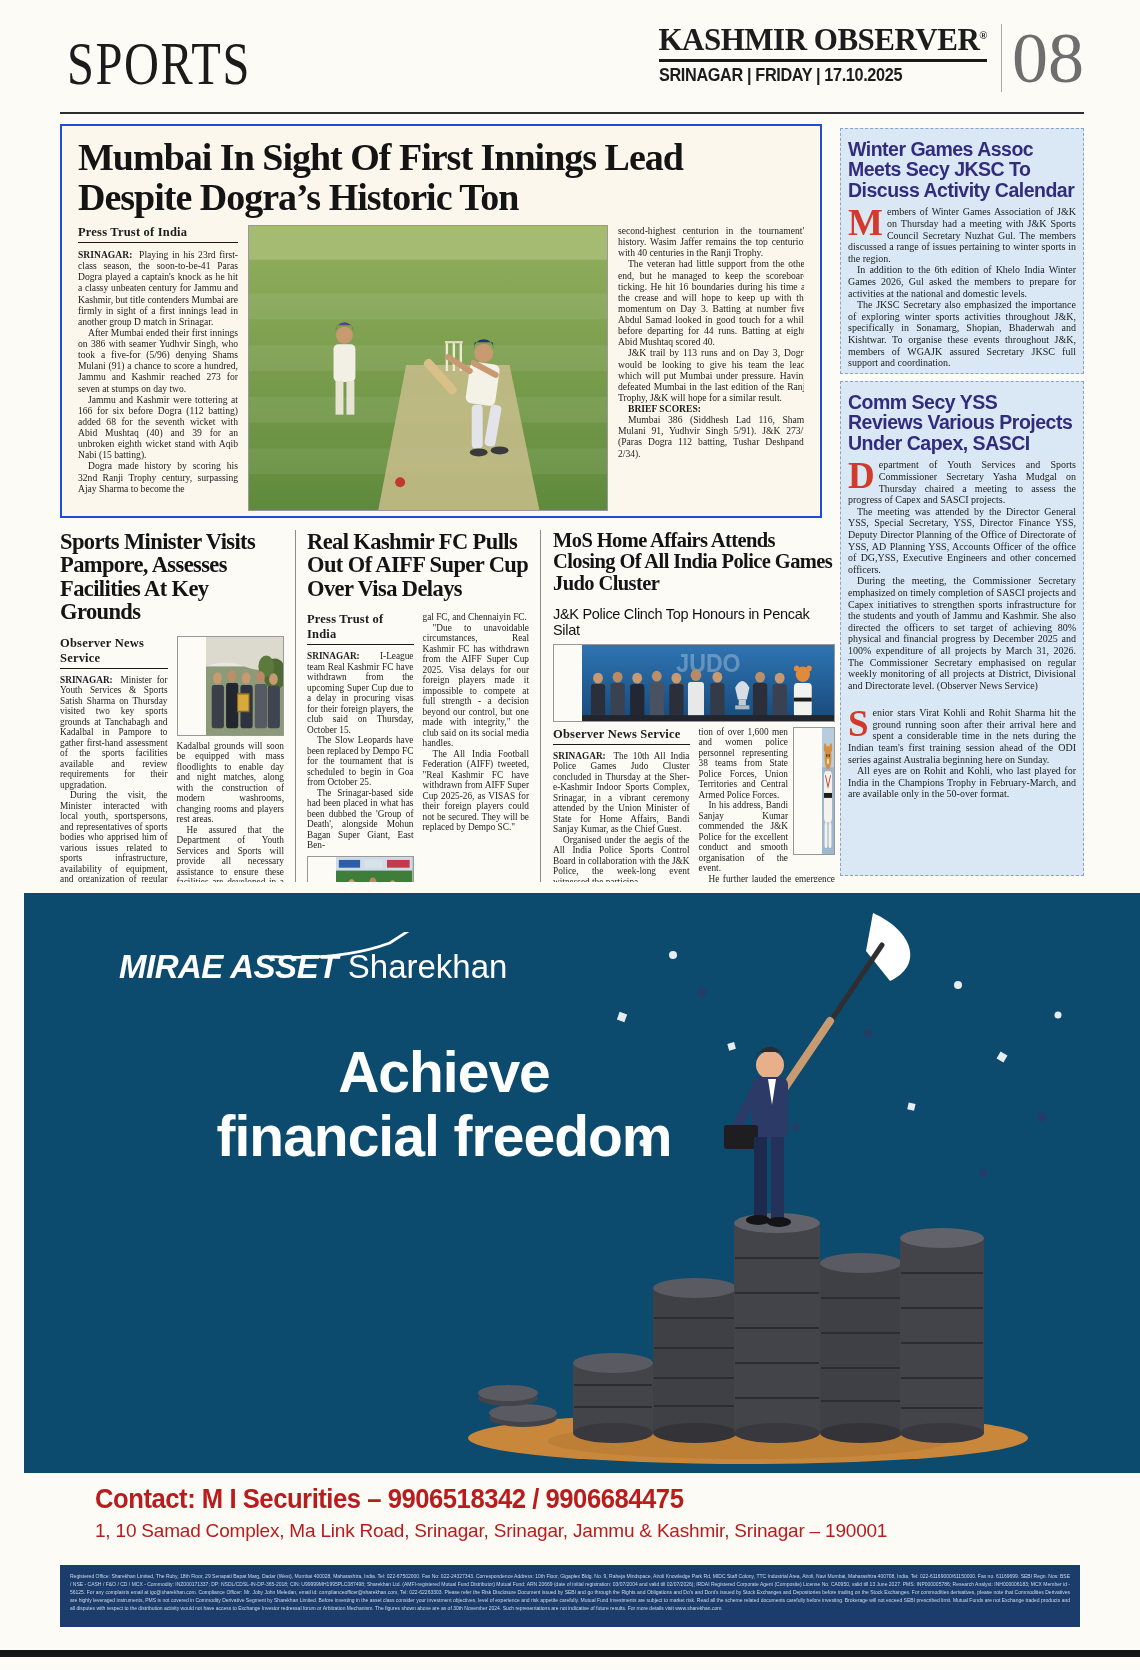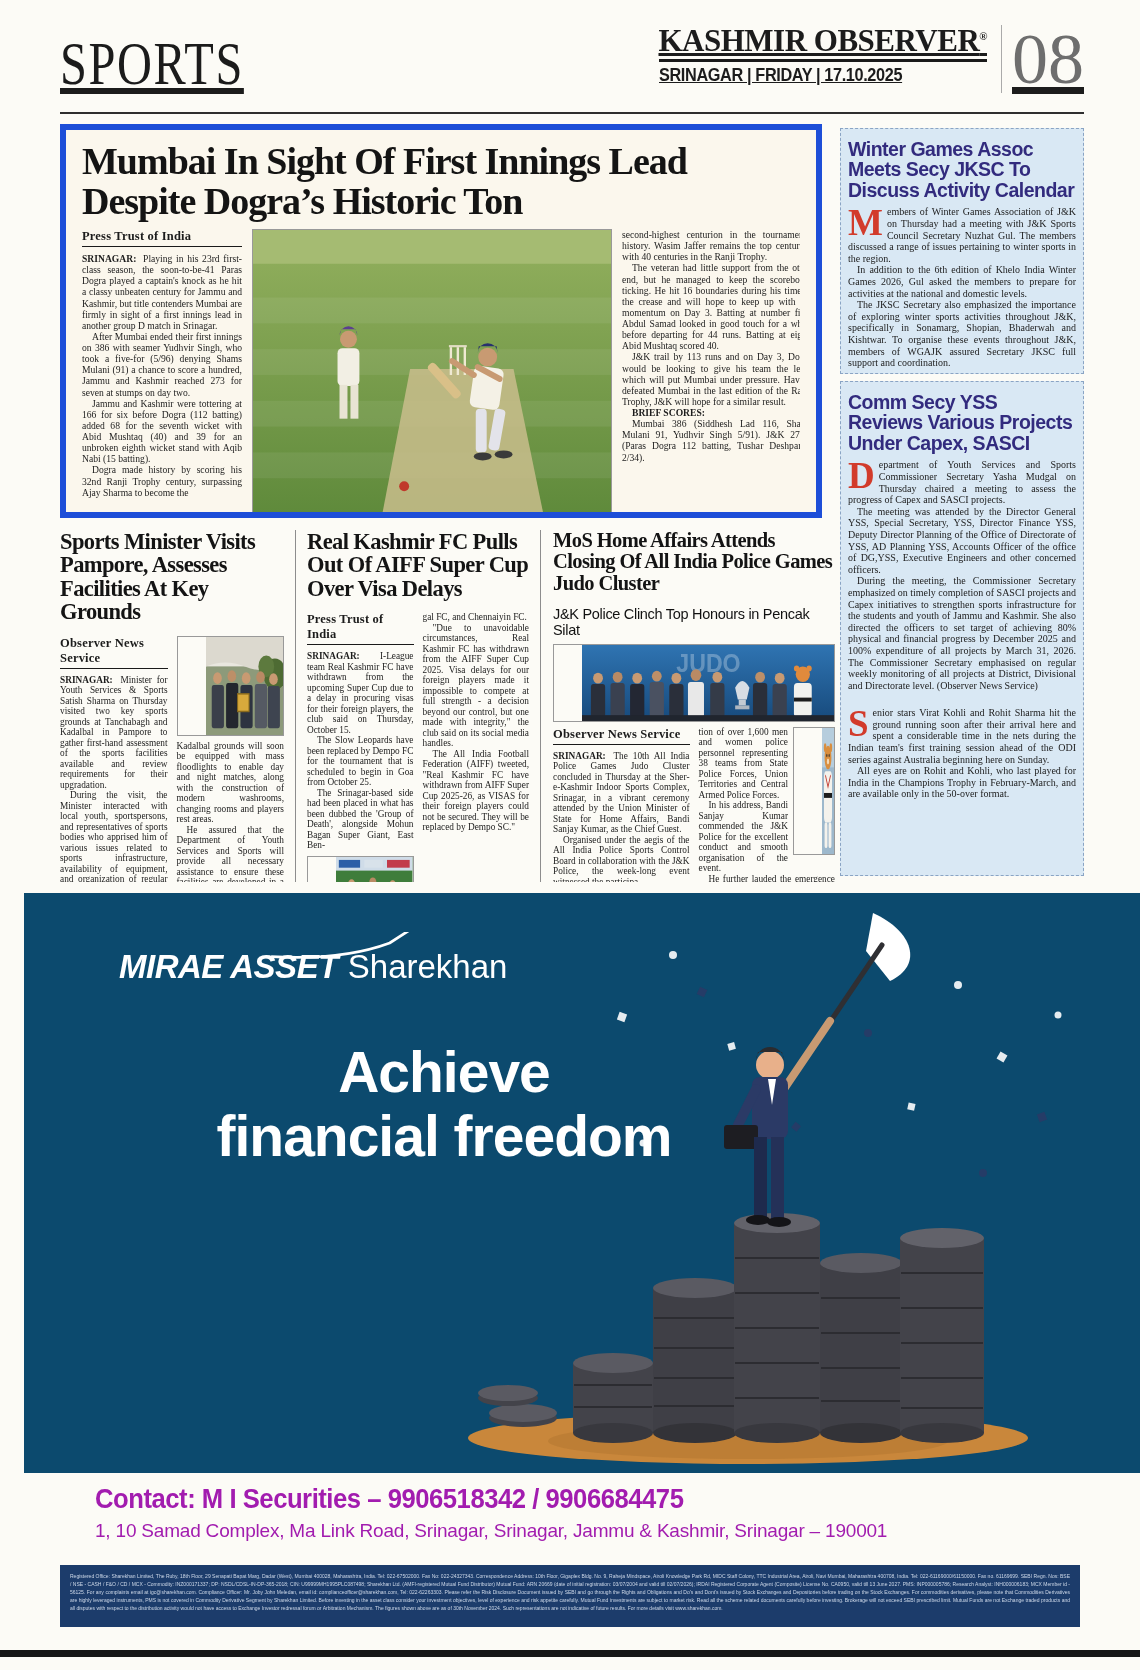--- a/index.html
+++ b/index.html
@@ -1,39 +1,39 @@
 <!DOCTYPE html>
 <html><head>
 <meta charset="utf-8">
 <style>
   * { box-sizing: border-box; }
   body { margin:0; background:#d8d8d8; font-family:"Liberation Serif", serif; }
   .page { position:relative; width:1140px; height:1670px; margin:0 auto; background:#fcfbf6; color:#1c1c1c; overflow:hidden; }
 
   
-  .header { position:absolute; top:24px; left:60px; right:56px; display:flex; justify-content:space-between; align-items:center;text-decoration:underline; }
+  .header { position:absolute; top:24px; left:67px; right:56px; display:flex; justify-content:space-between; align-items:flex-start; }
   .section-title { font-size:62px; line-height:1; transform:scaleX(.78); transform-origin:left top; letter-spacing:2px; color:#1b1b1b; margin-top:8px; }
   .header-right { display:flex; align-items:stretch; }
   .masthead-col { padding-right:14px; border-right:1px solid #aaa; text-align:left; }
   .masthead-title { font-size:31px; font-weight:700; letter-spacing:-.5px; line-height:1.05; white-space:nowrap; }
   .masthead-title sup { font-size:11px; }
   .masthead-rule { border-top:3px solid #1a1a1a; margin:2px 0 3px; }
   .masthead-date { font-family:"Liberation Sans", sans-serif; font-weight:700; font-size:17.5px; letter-spacing:-.4px; white-space:nowrap; transform:scaleX(.93); transform-origin:left; }
   .page-num { font-size:72px; line-height:.95; color:#6e6e6e; padding-left:10px; font-weight:400; }
   .header-rule { position:absolute; top:112px; left:60px; right:56px; border-top:2px solid #2e2e2e; }
 
   
   .byline { font-weight:700; font-size:12.5px; border-bottom:1.5px solid #1a1a1a; padding-bottom:2px; margin-bottom:6px; letter-spacing:.2px; }
   .body p { margin:0; text-align:justify; }
   .body p + p { text-indent:10px; }
   .lead-label { font-weight:700; margin-right:3px; }
   .photo-svg { display:block; width:100%; height:100%; }
 
   
-  .main-article { position:absolute; top:124px; left:60px; width:762px; height:394px; border:6px solid #1d4ed8; background:#fbf7ed; padding:10px 16px; overflow:hidden; }
+  .main-article { position:absolute; top:124px; left:60px; width:762px; height:394px; border:2px solid #1d4ed8; background:#fbf7ed; padding:10px 16px; overflow:hidden; }
   .main-headline { margin:2px 0 8px; font-size:38px; line-height:1.04; letter-spacing:-1px; font-weight:700; color:#141414; }
   .main-cols { display:flex; gap:10px; height:286px; overflow:hidden; }
   .mcol1 { width:160px; flex:none; }
   .mphoto { width:360px; flex:none; height:286px; border:1px solid #999; background:#6f9340; }
   .mcol2 { width:190px; flex:none; }
   .main-article .body p { font-size:9.6px; line-height:1.16; }
   .scores-label { font-weight:700; }
 
   
   .sidebar { position:absolute; top:128px; left:840px; width:244px; height:748px; }
@@ -69,21 +69,21 @@
   .ad { position:absolute; top:893px; left:24px; width:1124px; height:580px; background:#0c4a6e; overflow:hidden; }
   .ad-logo { position:absolute; left:95px; top:55px; color:#fff; white-space:nowrap; }
   .brand-bold { font-family:"Liberation Sans", sans-serif; font-weight:700; font-style:italic; font-size:33px; letter-spacing:-.5px; }
   .brand-light { font-family:"Liberation Sans", sans-serif; font-weight:400; font-size:33px; margin-left:10px; }
   .logo-swoosh { position:absolute; left:148px; top:-16px; width:150px; height:30px; }
   .ad-headline { position:absolute; left:130px; top:148px; width:580px; text-align:center; color:#fff; font-family:"Liberation Sans", sans-serif; font-weight:700; font-size:57px; line-height:1.12; letter-spacing:-1px; }
   .ad-sub { position:absolute; left:110px; top:292px; width:620px; text-align:center; color:#fff; font-family:"Liberation Sans", sans-serif; font-weight:400; font-size:24.5px; line-height:1.35; }
   .ad-illus { position:absolute; right:10px; bottom:0; width:700px; height:580px; }
 
   
-  .contact { position:absolute; top:1484px; left:95px; right:60px; color:#a21caf; }
+  .contact { position:absolute; top:1484px; left:95px; right:60px; color:#b91c1c; }
   .contact-line { font-family:"Liberation Sans", sans-serif; font-weight:700; font-size:27px; letter-spacing:-.5px; transform:scaleX(.95); transform-origin:left; }
   .contact-address { font-family:"Liberation Sans", sans-serif; font-size:19px; margin-top:5px; letter-spacing:-.2px; }
   .navy-bar { position:absolute; top:1565px; left:60px; width:1020px; height:62px; background:#1c3c6b; padding:7px 10px; }
   .disclaimer { margin:0; color:#cdd8e8; font-family:"Liberation Sans", sans-serif; font-size:5px; line-height:1.62; text-align:justify; }
   .black-bar { position:absolute; top:1650px; left:0; width:1140px; height:7px; background:#161616; }
 </style>
 </head>
 <body>
 
 <div class="page">

